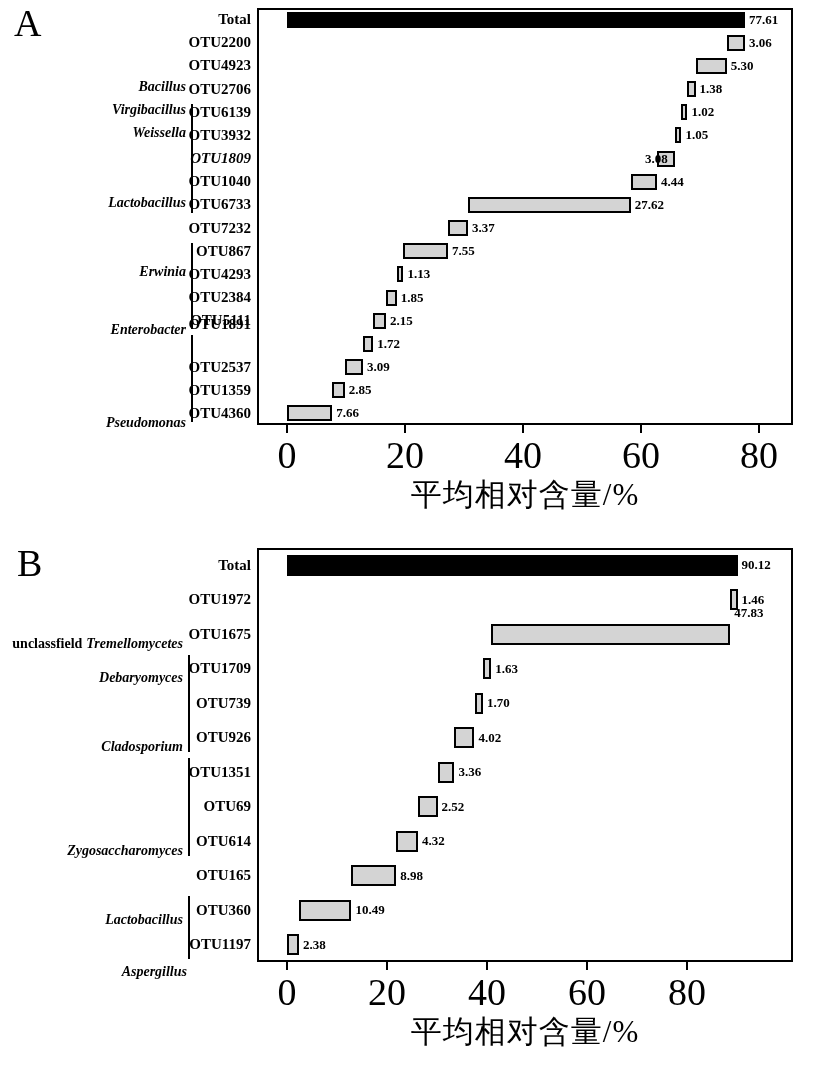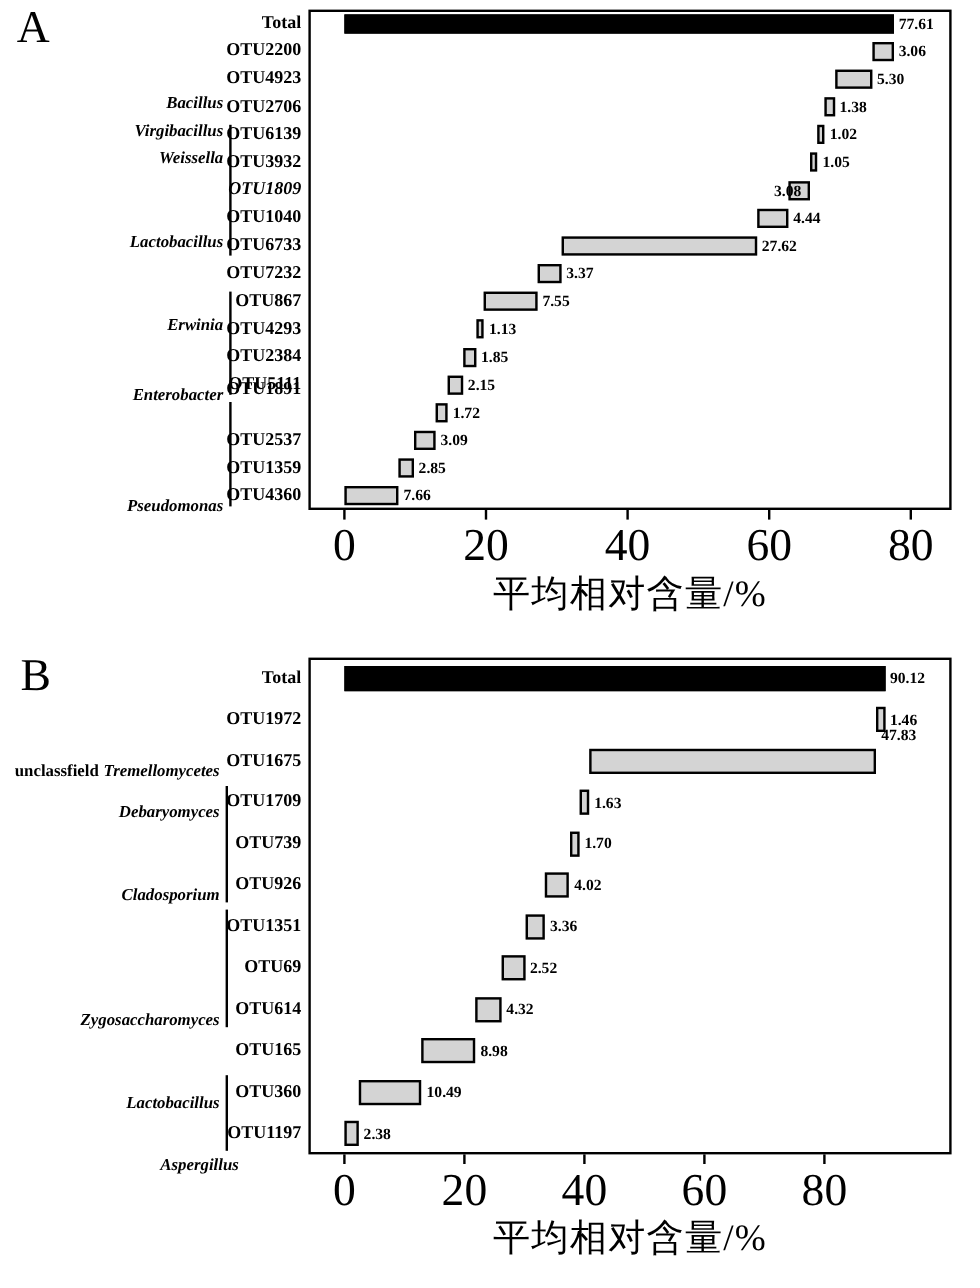--- a/index.html
+++ b/index.html
@@ -154,21 +154,21 @@
           <span>Cladosporium</span>
         </div>
         <div class="bracket" style="left: 188px; top: 654.5px; height: 97.5px;"></div>
         <div class="row-label genus-label" style="left: 0px; top: 755px; width: 183px; height: 103.5px;">
           <span>Zygosaccharomyces</span>
         </div>
         <div class="bracket" style="left: 188px; top: 758px; height: 97.5px;"></div>
         <div class="row-label genus-label" style="left: 0px; top: 858.5px; width: 183px; height: 34.5px;">
           <span>Lactobacillus</span>
         </div>
-        <div class="row-label genus-label" style="left: 16px; top: 893px; width: 183px; height: 69px;">
+        <div class="row-label genus-label" style="left: 4px; top: 893px; width: 183px; height: 69px;">
           <span>Aspergillus</span>
         </div>
         <div class="bracket" style="left: 188px; top: 896px; height: 63px;"></div>
       </div>
     <div class="layer bars-layer">
         <div class="bar total" style="left: 287px; top: 554.75px; width: 450.6px; height: 21px;"></div>
         <div class="value-label" style="left: 741.6px; top: 557.25px;">90.12</div>
         <div class="bar" style="left: 730.3px; top: 589.25px; width: 7.3px; height: 21px;"></div>
         <div class="value-label" style="left: 741.6px; top: 591.75px;">1.46</div>
         <div class="bar" style="left: 491.15px; top: 623.75px; width: 239.15px; height: 21px;"></div>

